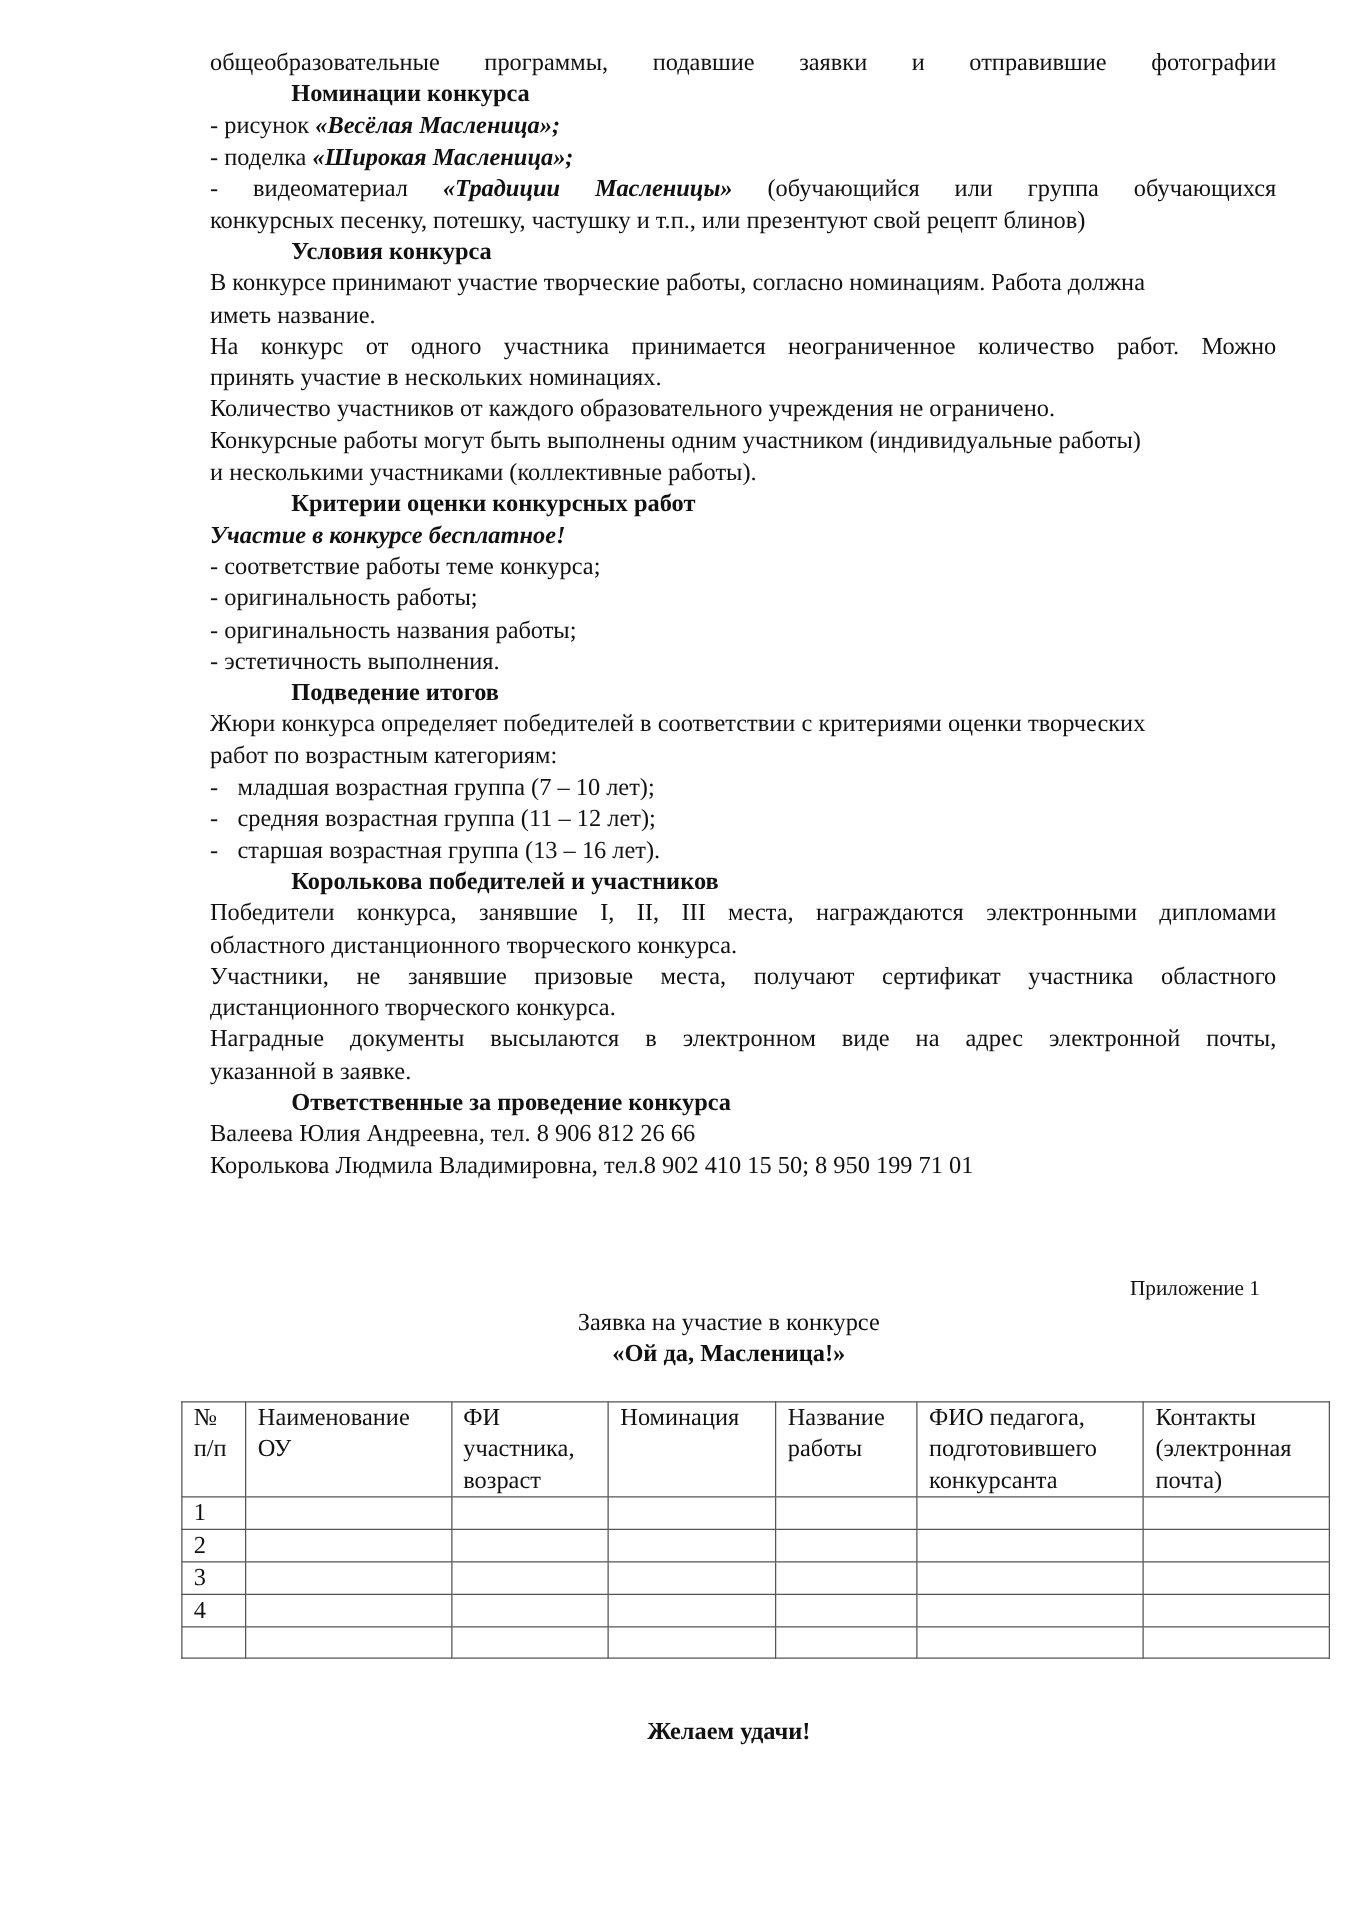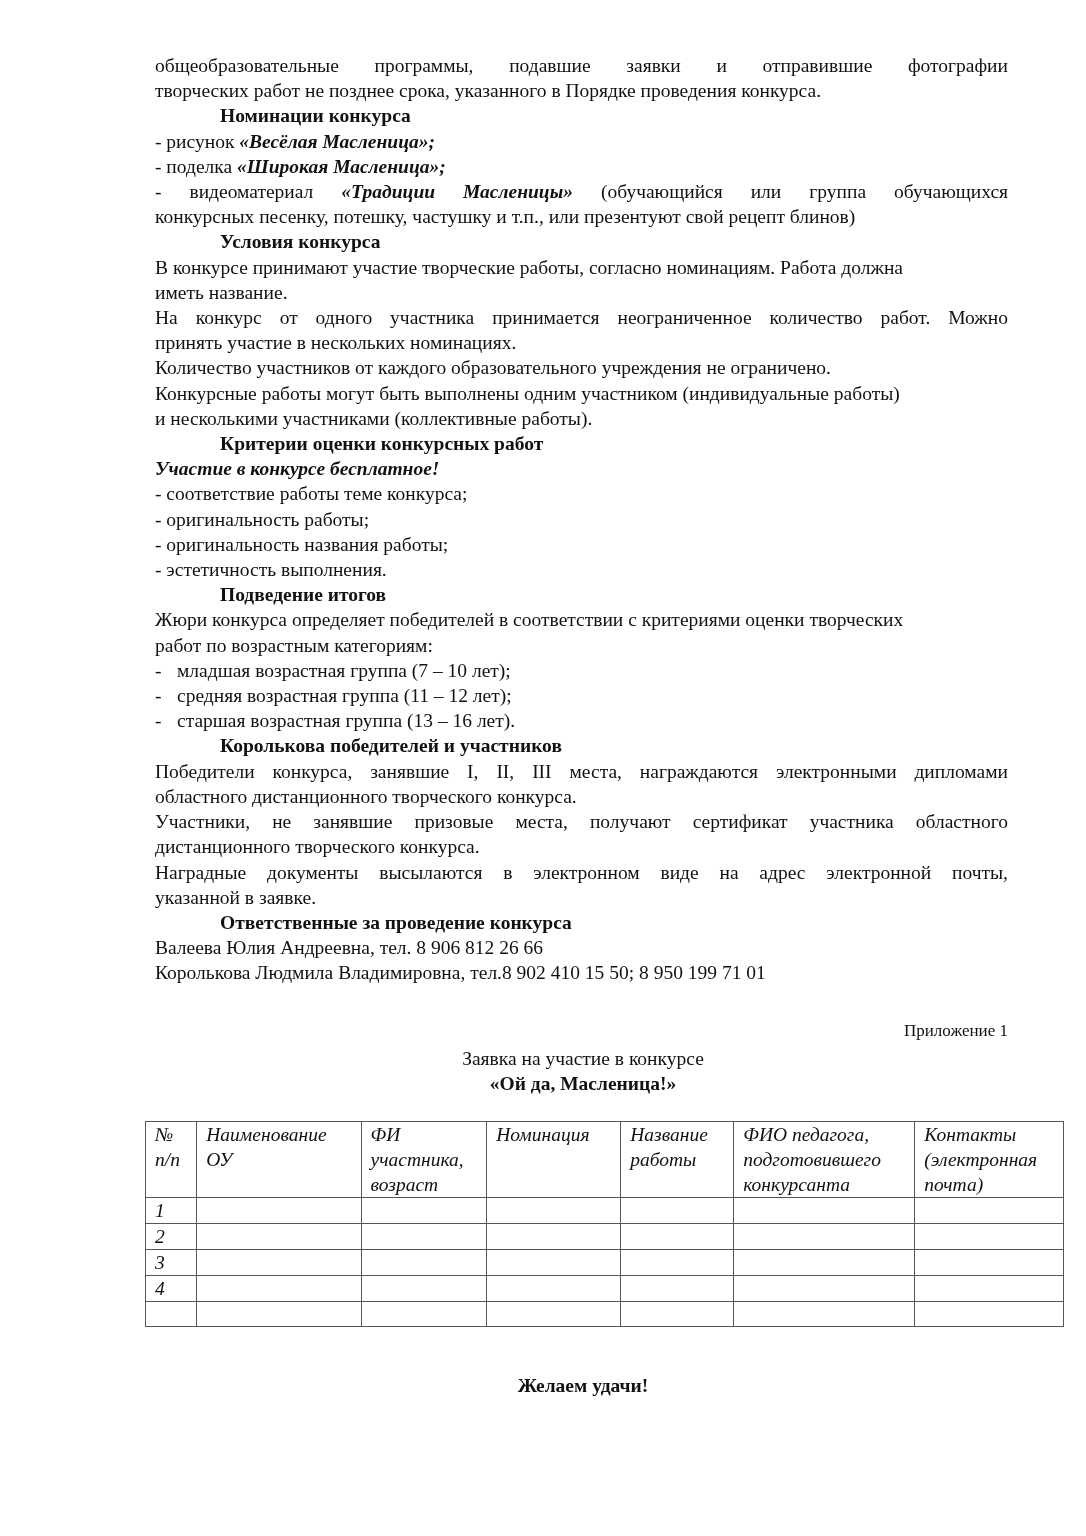--- a/index.html
+++ b/index.html
@@ -1,47 +1,46 @@
 <!DOCTYPE html>
 <html><head>
   <meta charset="utf-8">
   <style>
     html, body { margin: 0; padding: 0; background: #ffffff; }
     body {
       width: 1086px; height: 1536px; position: relative; overflow: hidden;
       font-family: "Liberation Serif", "DejaVu Serif", serif;
       color: #111111;
     }
-    .page { position: absolute; left: 155px; top: 38px; width: 853px; margin-top: 15px; }
+    .page { position: absolute; left: 168px; top: 38px; width: 853px; }
     .line { font-size: 19.5px; line-height: 25.2px; white-space: nowrap; }
     .just { text-align: justify; text-align-last: justify; white-space: normal; }
     .heading { font-weight: bold; padding-left: 65px; }
     .b { font-weight: bold; font-style: italic; }
     .bi { font-weight: bold; font-style: italic; }
     .ind { display: inline-block; width: 22px; }
     .appendix { position: absolute; right: 78px; top: 1021px; font-size: 17px; }
     .form-title { position: absolute; left: 0; width: 1166px; top: 1046px; text-align: center; font-size: 19.5px; line-height: 25px; }
     .form-sub { position: absolute; left: 0; width: 1166px; top: 1071px; text-align: center; font-size: 19.5px; line-height: 25px; font-weight: bold; }
     table.app-table {
       position: absolute; left: 145px; top: 1121px; width: 919px;
-      border-collapse: collapse; font-size: 19.5px; line-height: 25px; font-style: italic;
+      border-collapse: collapse; font-size: 19.5px; line-height: 25px;
     }
     table.app-table th, table.app-table td {
       border: 1.5px solid #555555; vertical-align: top; text-align: left;
       font-weight: normal; padding: 0 4px 0 9px;
     }
     table.app-table td { height: 24px; padding-top: 0; padding-bottom: 0; }
     .closing { position: absolute; left: 0; width: 1166px; top: 1375px; text-align: center; font-size: 19.5px; font-weight: bold; }
   </style>
 </head>
 <body>
 
 <div class="page">
   <div class="line just">общеобразовательные программы, подавшие заявки и отправившие фотографии</div>
-  <div class="line">творческих работ не позднее срока, указанного в Порядке проведения конкурса.</div>
 
   <div class="line heading">Номинации конкурса</div>
   <div class="line"><span>- рисунок </span><span class="b">«Весёлая Масленица»;</span></div>
   <div class="line"><span>- поделка </span><span class="b">«Широкая Масленица»;</span></div>
   <div class="line just"><span>- видеоматериал </span><span class="b">«Традиции Масленицы»</span><span> (обучающийся или группа обучающихся</span></div>
   <div class="line">конкурсных песенку, потешку, частушку и т.п., или презентуют свой рецепт блинов)</div>
 
   <div class="line heading">Условия конкурса</div>
   <div class="line">В конкурсе принимают участие творческие работы, согласно номинациям. Работа должна</div>
   <div class="line">иметь название.</div>

